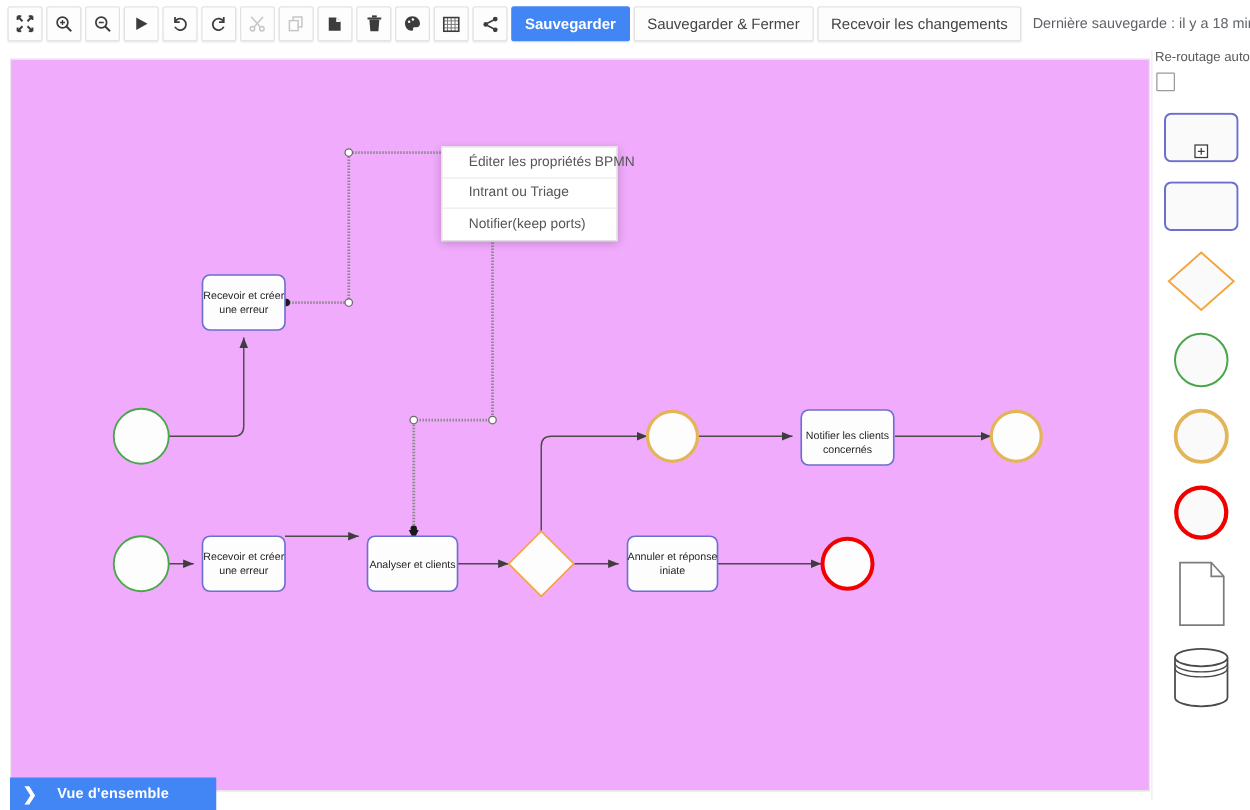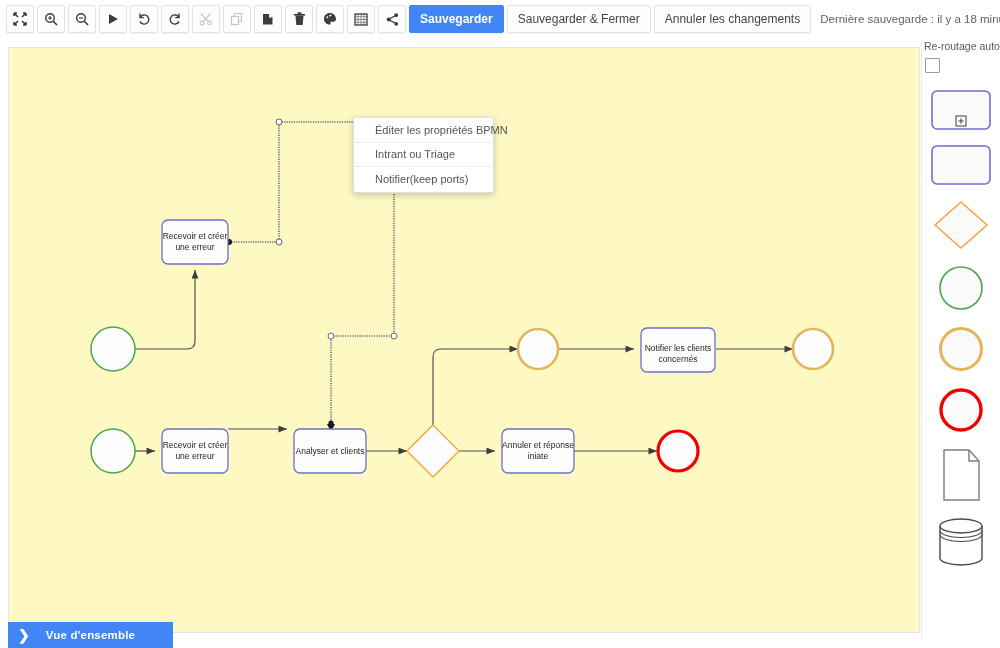--- a/index.html
+++ b/index.html
@@ -72,21 +72,21 @@
     margin-left: 6px;
     white-space: nowrap;
   }
 
   
   .canvas {
     position: absolute;
     left: 8px; top: 47px;
     width: 912px; height: 586px;
     border: 1px solid #e6e6e6;
-    background: #fef9c3;
+    background: #f0abfc;
     box-sizing: border-box;
     overflow: hidden;
   }
   .canvas svg { position: absolute; left: 0; top: 0; }
 
   
   .node-label {
     position: absolute;
     display: flex;
     align-items: center;
@@ -304,21 +304,21 @@
           <circle cx="10.2" cy="2.2" r="1.9" fill="currentColor"></circle>
           <circle cx="10.2" cy="10.8" r="1.9" fill="currentColor"></circle>
           <circle cx="2.6" cy="6.5" r="1.9" fill="currentColor"></circle>
           <path d="M3.9 5.6 L9 3 M3.9 7.4 L9 10" stroke="currentColor" stroke-width="1.2"></path>
         </svg>
       </span>
     </div>
 
     <div class="tb-text primary">Sauvegarder</div>
     <div class="tb-text">Sauvegarder &amp; Fermer</div>
-    <div class="tb-text">Annuler les changements</div>
+    <div class="tb-text">Recevoir les changements</div>
     <div class="tb-status">Dernière sauvegarde : il y a 18 minutes</div>
   </div>
 
   <div class="canvas">
 
     <svg width="912" height="586" viewBox="0 0 912 586">
       <defs>
         <marker id="arrow" markerWidth="9" markerHeight="9" refX="7.4" refY="3" orient="auto">
           <path d="M0,0 L7.4,3 L0,6 z" fill="#3d3d3d"></path>
         </marker>

